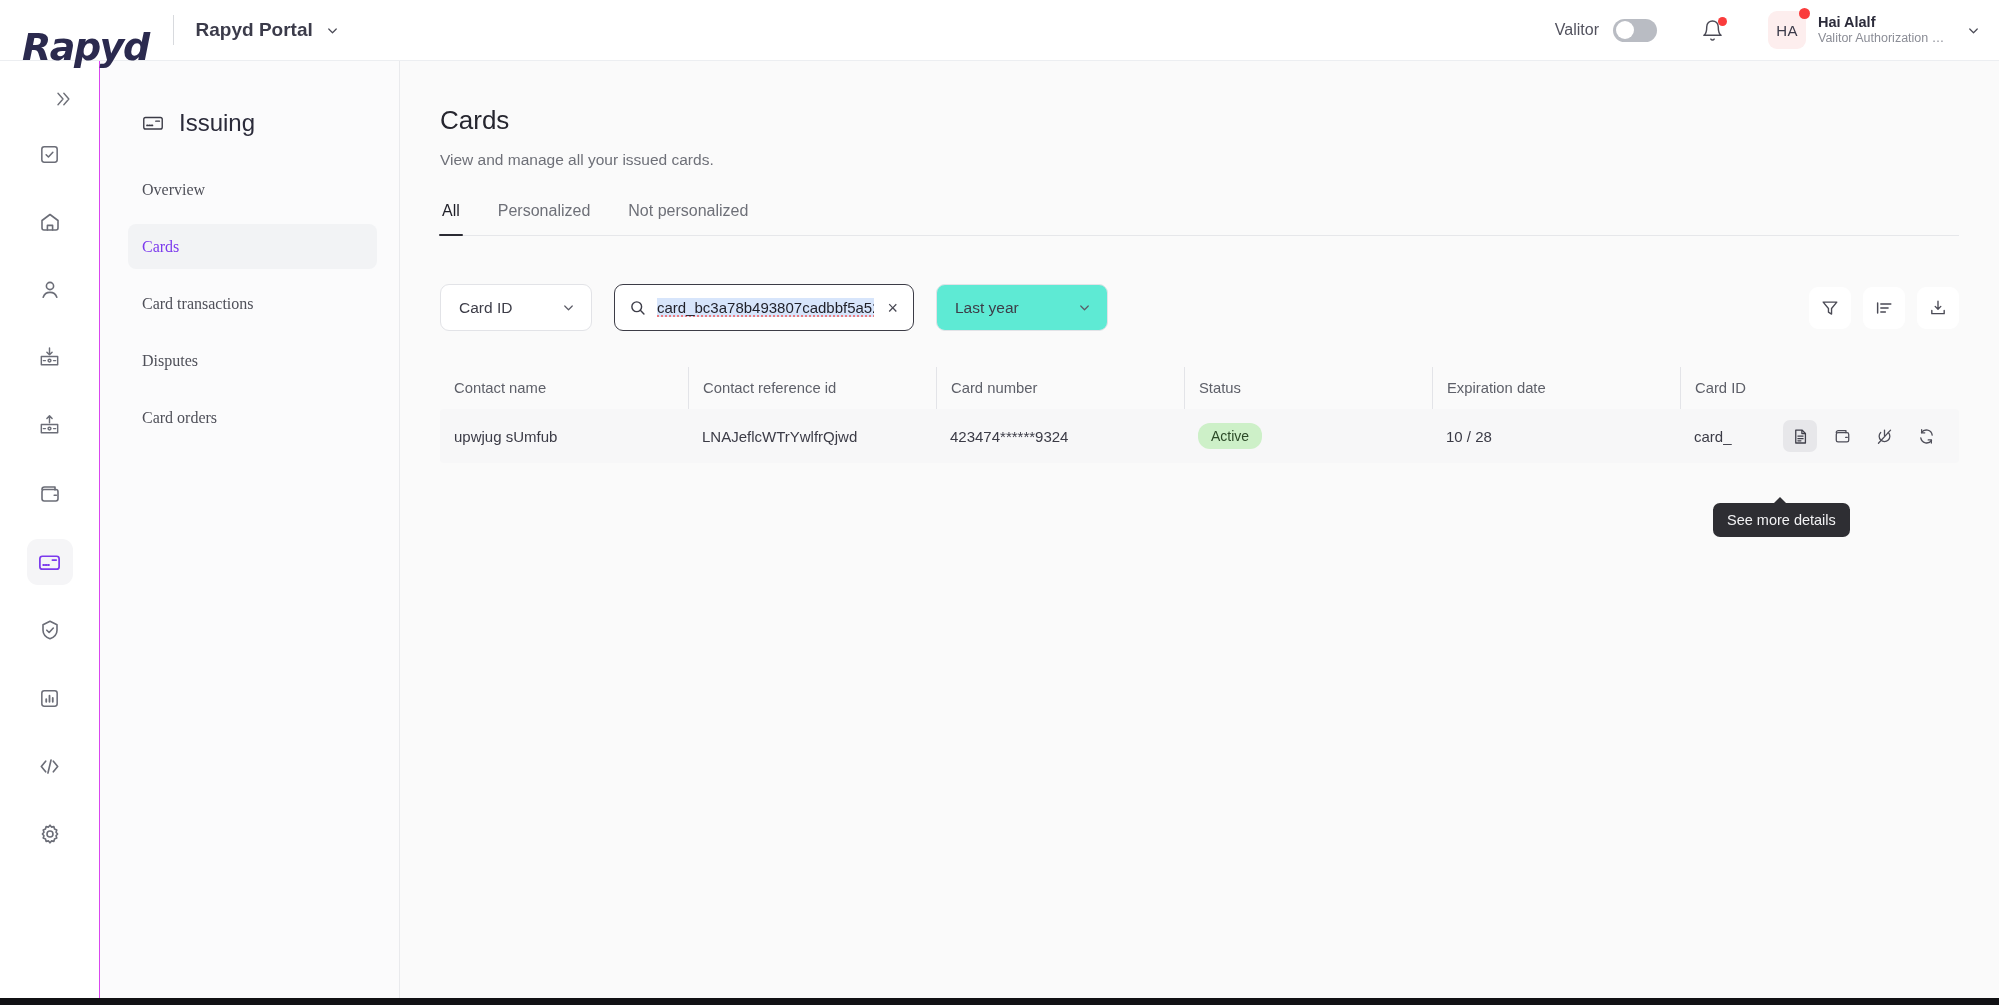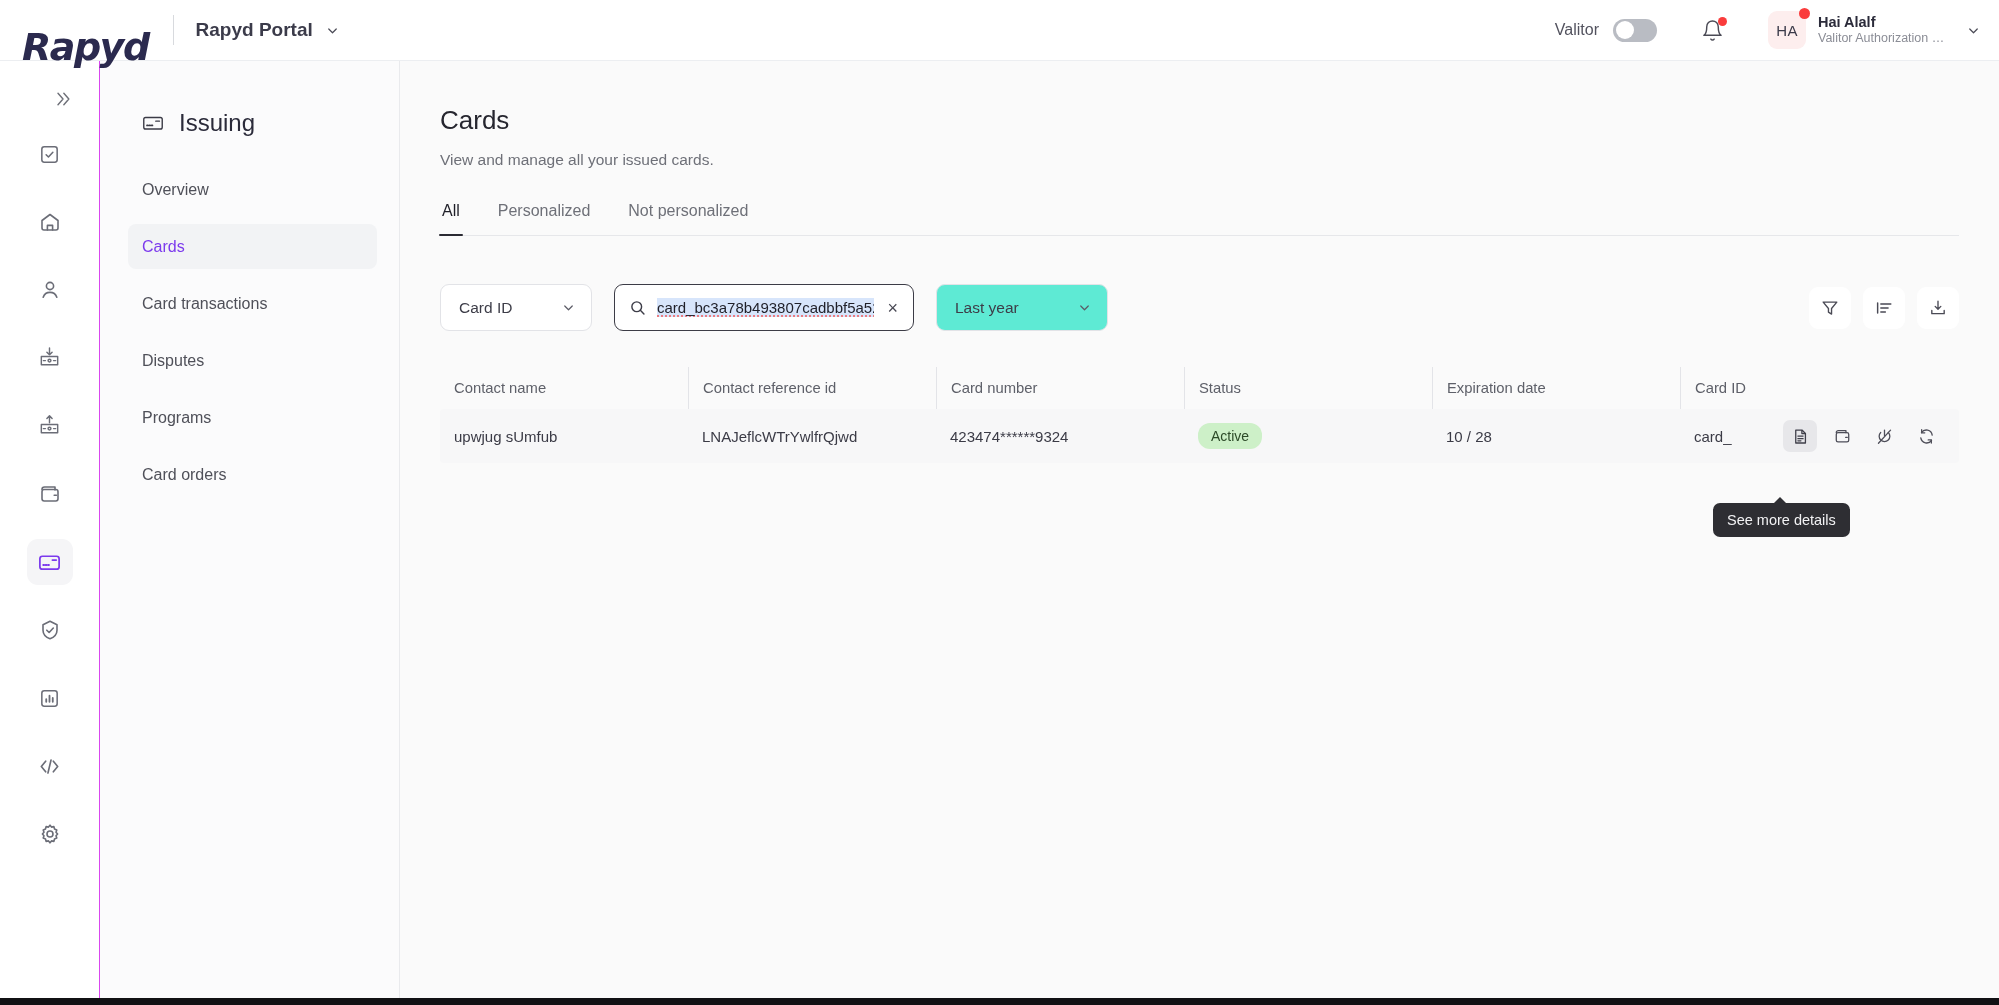--- a/index.html
+++ b/index.html
@@ -123,20 +123,21 @@
   .section-title-row {
     display: flex; align-items: center; gap: 14px;
     padding-left: 13px; margin-bottom: 30px;
   }
   .section-title { font-size: 24px; color: #2b2b3a; font-weight: 400; }
   .nav-item {
     height: 45px; display: flex; align-items: center;
     padding: 0 14px; border-radius: 8px;
     font-size: 16px; color: #4f5059; cursor: pointer;
     margin-bottom: 12px;
+    font-family: Liberation Serif, serif;
   }
   .nav-item.active {
     background: #f2f3f5; color: #7c3aed; font-weight: 500;
   }
 
   
   .main {
     position: absolute; top: 61px; left: 400px;
     width: 1599px; height: 944px;
     background: #fafafa;
@@ -459,23 +460,20 @@
     <span>Overview</span>
   </div>
   <div class="nav-item active">
     <span>Cards</span>
   </div>
   <div class="nav-item">
     <span>Card transactions</span>
   </div>
   <div class="nav-item">
     <span>Disputes</span>
-  </div>
-  <div class="nav-item">
-    <span>Programs</span>
   </div>
   <div class="nav-item">
     <span>Card orders</span>
   </div>
 </div>
 
 <div class="main">
   <div class="main-inner">
 
     <div class="page-title">Cards</div>

